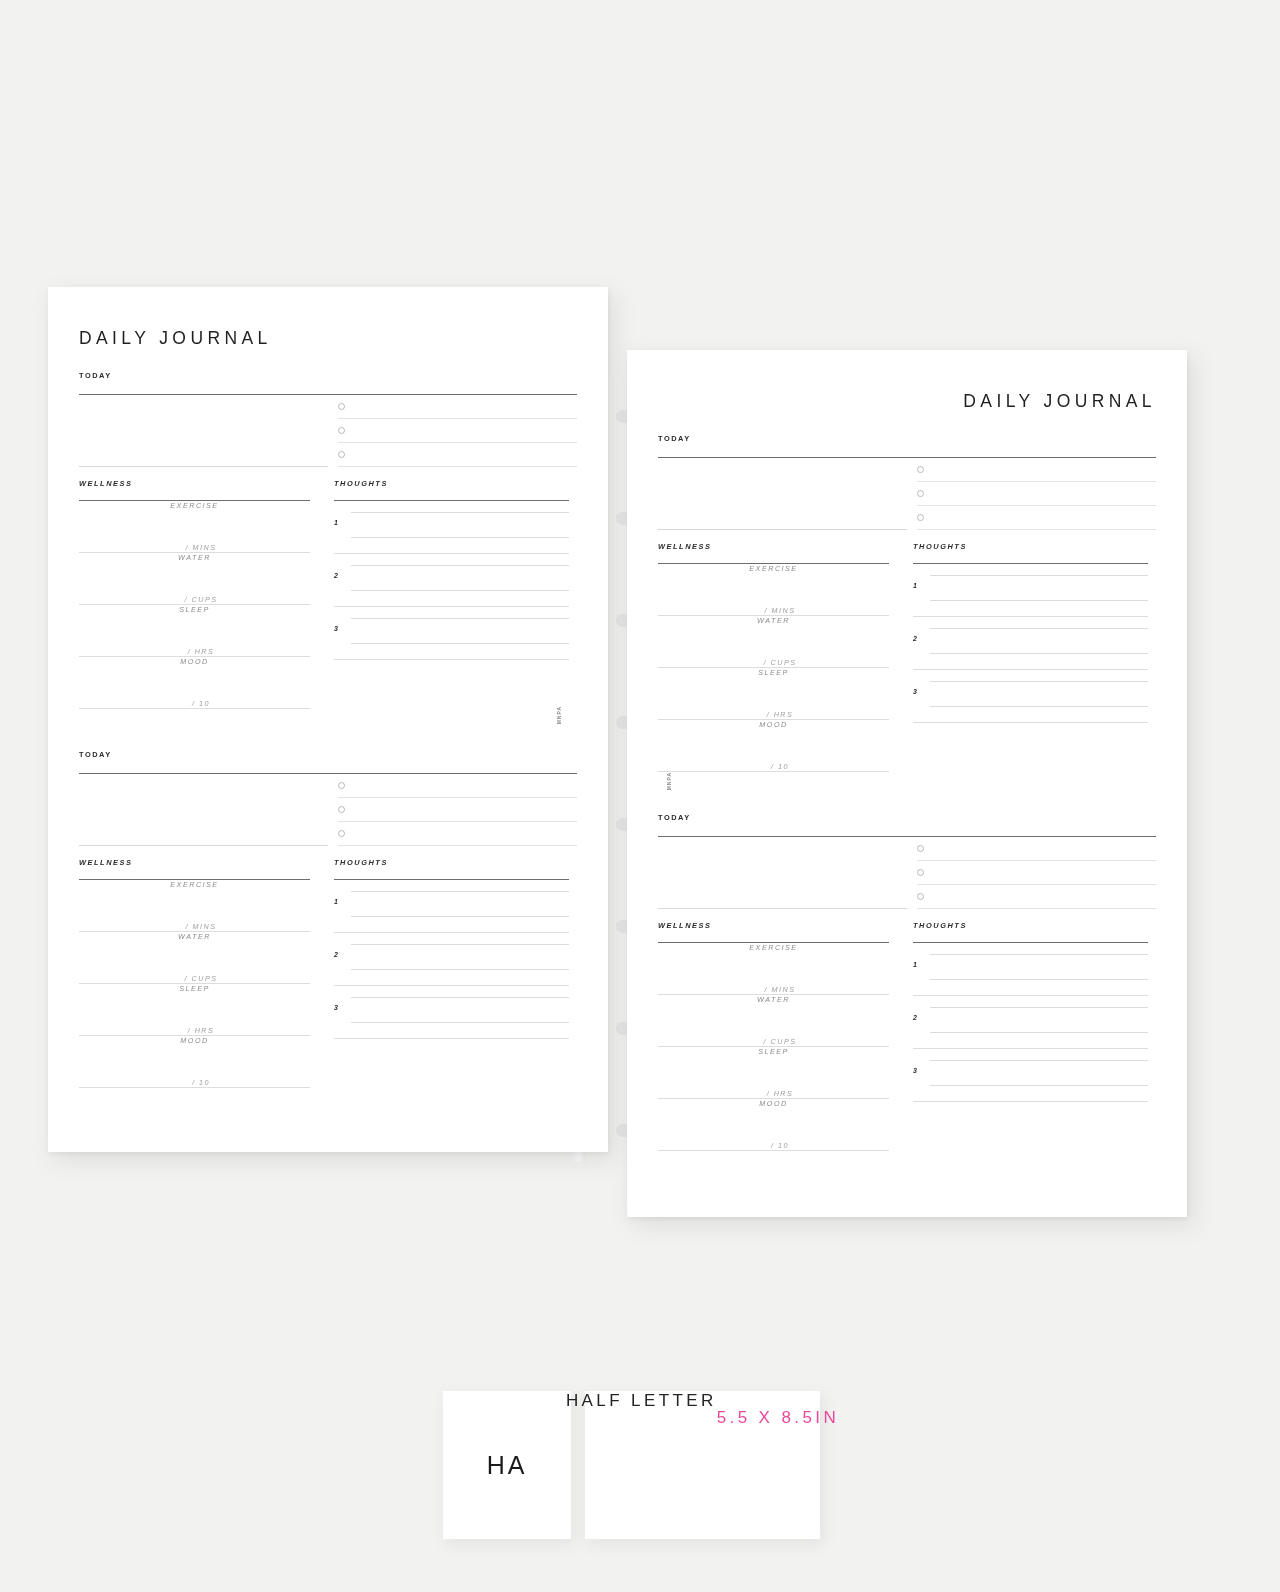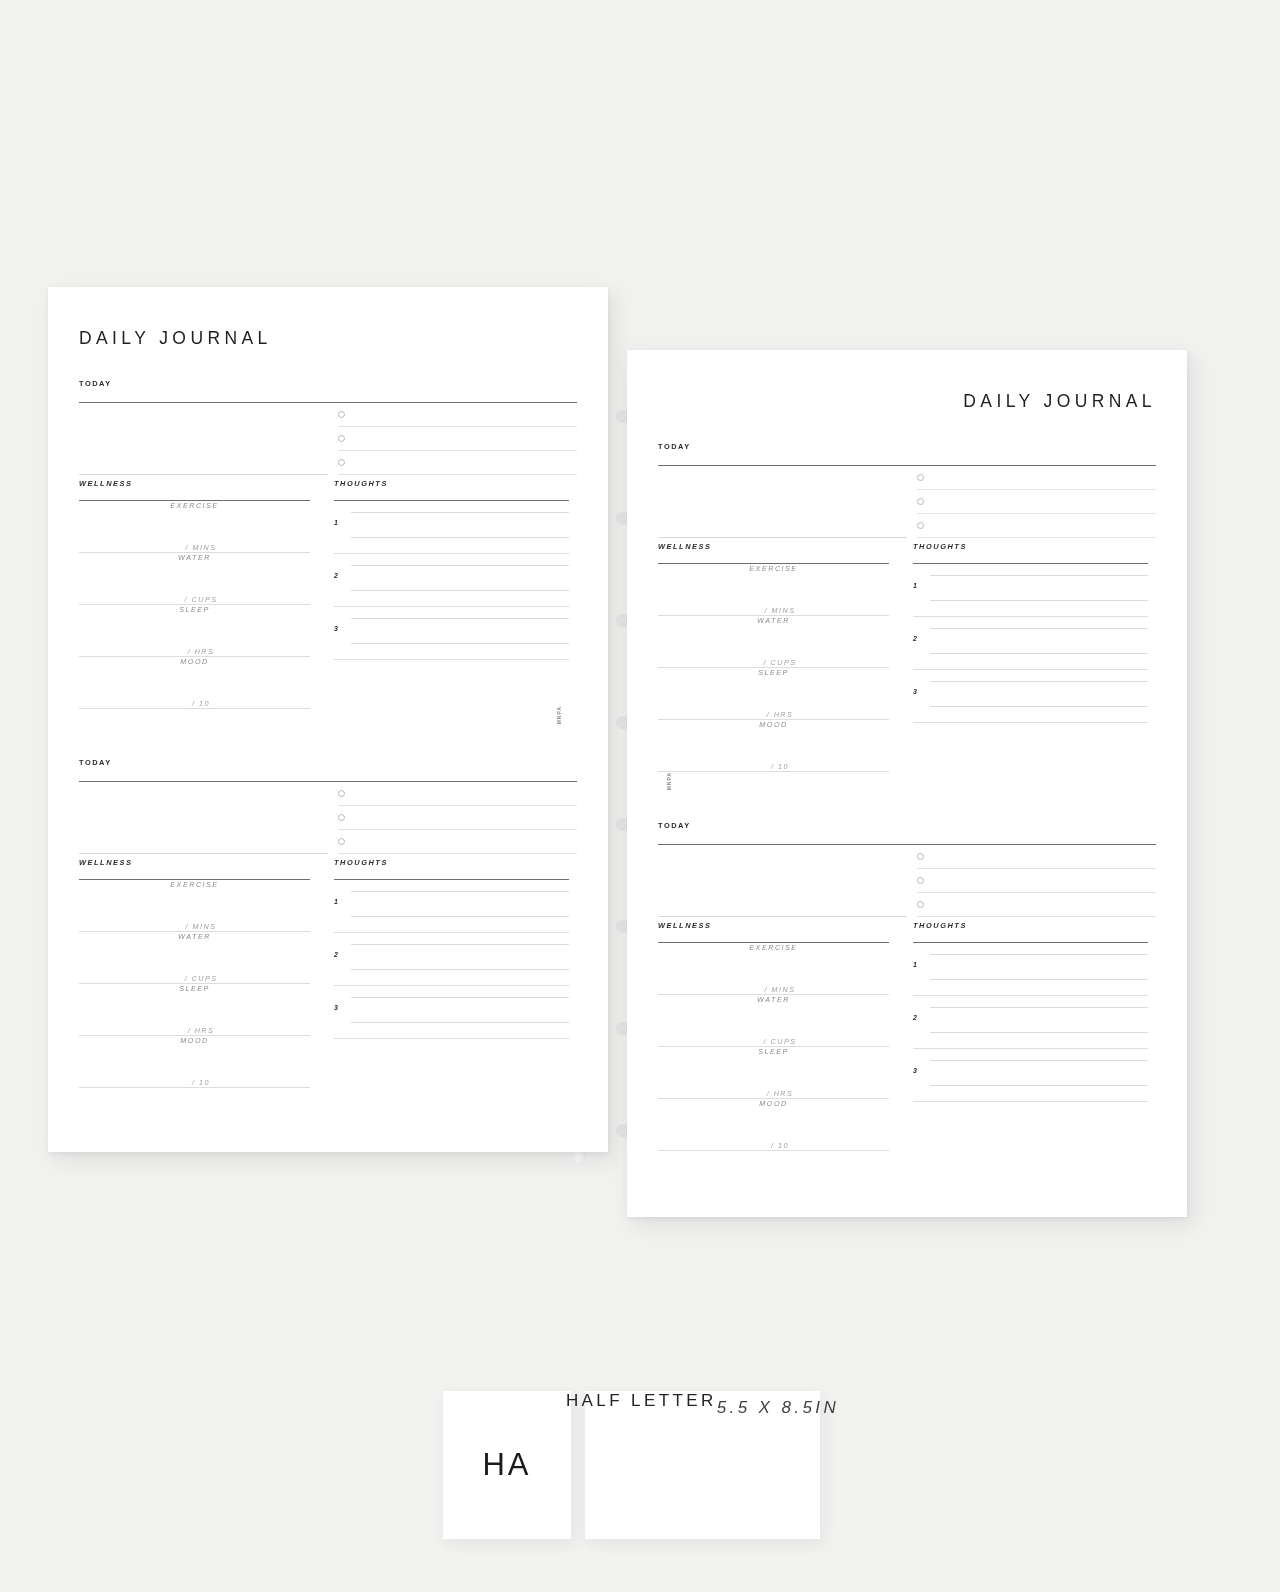--- a/index.html
+++ b/index.html
@@ -49,21 +49,21 @@
     font-weight:700;
     color:#2d2a2b;
     white-space:nowrap;
   }
 
   
   .rule-dark { height:1px; background:#6e6c6d; width:100%; }
 
   
   .today-block { position:absolute; left:0; right:0; }
-  .today-head { margin-bottom:12px;margin-top:8px; }
+  .today-head { margin-bottom:12px; }
   .today-body { display:flex; }
   .today-left  { width:50%; position:relative; }
   .today-left .box {
     height:72px;
     border-bottom:1px solid #d9d8d8;
   }
   .today-right { width:50%; padding-left:10px; position:relative; }
   .todo-row {
     height:24px;
     display:flex;
@@ -159,37 +159,37 @@
   .badge {
     position:absolute;
     background:#ffffff;
     box-shadow: 3px 5px 14px rgba(130,130,130,0.13);
   }
   .badge.ha {
     left:443px; top:1391px; width:128px; height:148px;
     display:flex; align-items:center; justify-content:center;
   }
   .badge.ha .ha-text {
-    font-size:31px;
+    font-size:25px;
     letter-spacing:3px;
     color:#1d1a1b;
     font-weight:400;
   }
   .badge.size {
     left:585px; top:1391px; width:235px; height:148px;
     display:flex; flex-direction:row;
     justify-content:center;
   }
   .badge.size .t1 {
     font-size:17px; letter-spacing:3.4px; color:#262324; font-weight:400;
     white-space:nowrap;
   }
   .badge.size .t2 {
-    font-size:17px; letter-spacing:3.4px; color:#404040; font-weight:400;
-    margin-top:7px; white-space:nowrap;font-style:italic;
+    font-size:17px; letter-spacing:3.4px; color:#ec4899; font-weight:400;
+    margin-top:17px; white-space:nowrap;
   }
 </style>
 </head>
 <body>
 
 <div id="stage">
 
   <div class="binding" style="left:573px; top:372px; height:790px; width:26px;">
     <div class="spine"></div>
     <div class="disc r" style="left:0; top:2px;">

